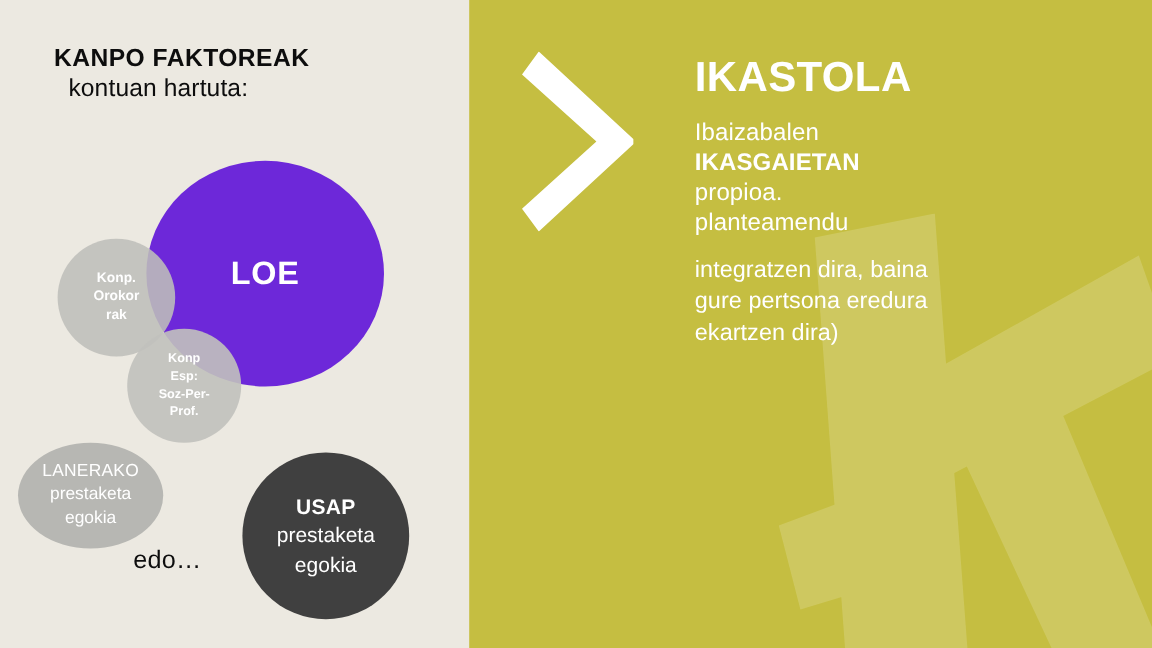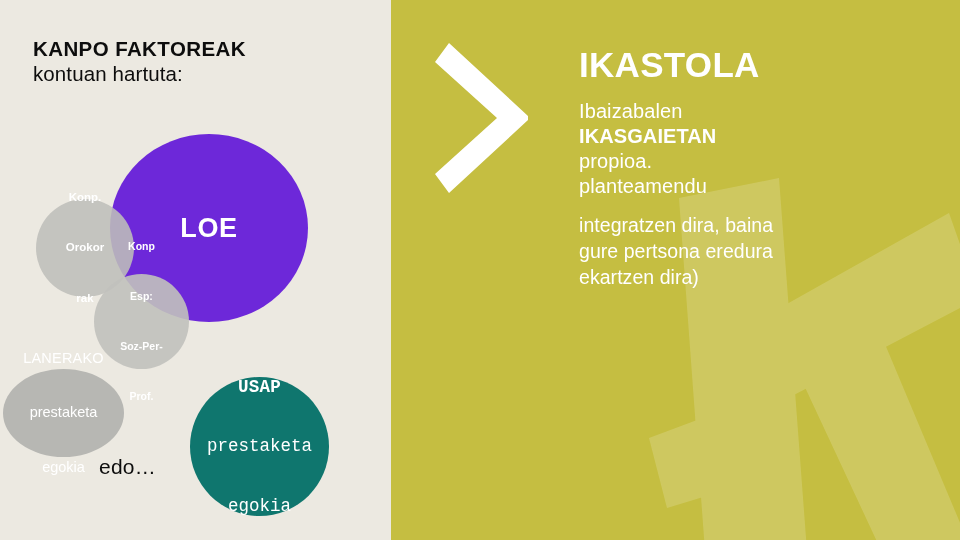--- a/index.html
+++ b/index.html
@@ -14,21 +14,21 @@
     height: 540px;
     overflow: hidden;
     font-family: "Liberation Sans", sans-serif;
     background: #ECE9E1;
     -webkit-font-smoothing: antialiased;
   }
 
   
   #left-panel {
     position: absolute;
-    left: 0; top: 0;
+    left: 12px; top: 0;
     width: 391px; height: 540px;
     background: #ECE9E1;
     overflow: hidden;
   }
   #heading-block {
     position: absolute;
     left: 33px; top: 38px;
     width: 330px;
     line-height: 1.12;
     color: #0d0d0d;
@@ -38,33 +38,33 @@
     font-size: 20.5px;
     font-weight: 700;
     letter-spacing: 0.4px;
   }
   #heading-line2 {
     display: block;
     font-size: 20.5px;
     font-weight: 400;
     letter-spacing: 0.1px;
     margin-top: 2px;
+    margin-left: 12px;
   }
 
   .bubble {
     position: absolute;
     border-radius: 50%;
     display: flex;
     flex-direction: column;
     align-items: center;
     justify-content: center;
     text-align: center;
     color: #ffffff;
     box-sizing: border-box;
-    gap: 35px;
   }
   .bubble .ln { display: block; }
 
   
   #bubble-loe {
     left: 110px; top: 134px;
     width: 198px; height: 188px;
     background: #6d28d9;
     z-index: 3;
   }
@@ -119,23 +119,22 @@
   #bubble-lanerako .ln {
     font-size: 14.5px;
     font-weight: 400;
     line-height: 1.34;
   }
 
   
   #bubble-usap {
     left: 190px; top: 377px;
     width: 139px; height: 139px;
-    background: #0f766e;
+    background: #404040;
     z-index: 4;
-    font-family: Liberation Mono, monospace;
   }
   #bubble-usap .ln-strong {
     font-size: 17.5px;
     font-weight: 700;
     line-height: 1.38;
     letter-spacing: 0.3px;
   }
   #bubble-usap .ln {
     font-size: 17.5px;
     font-weight: 400;

